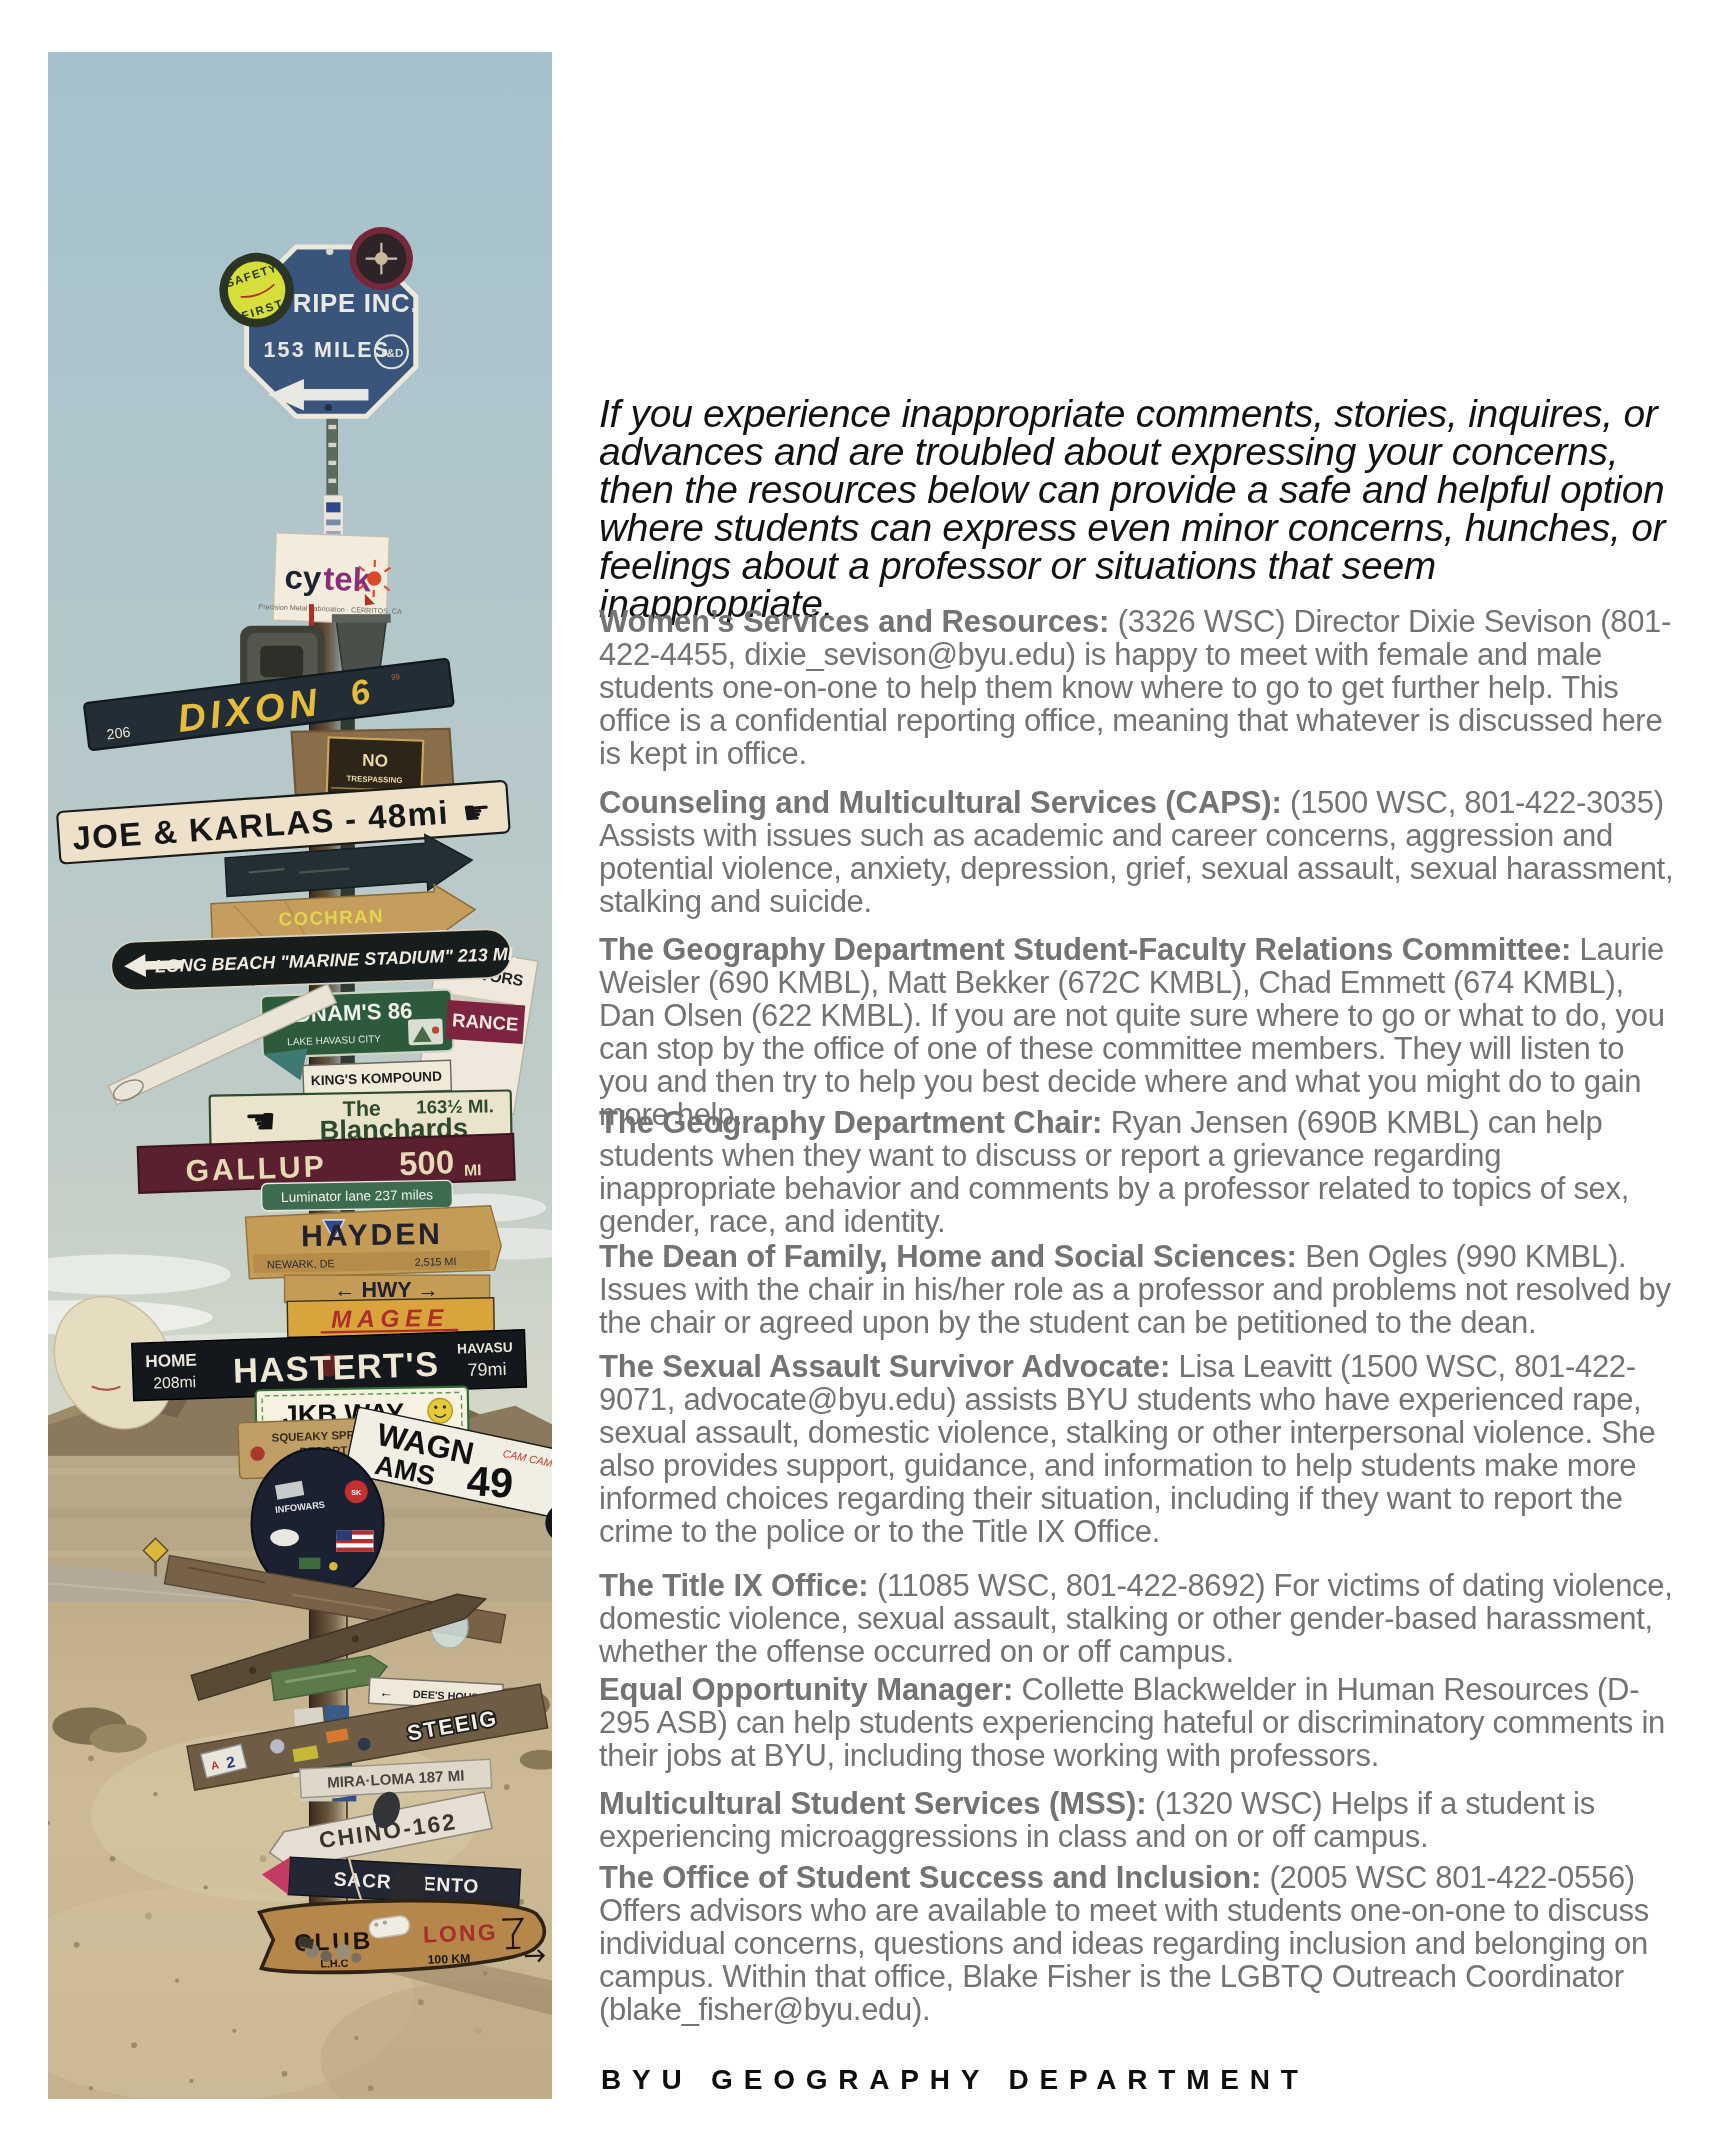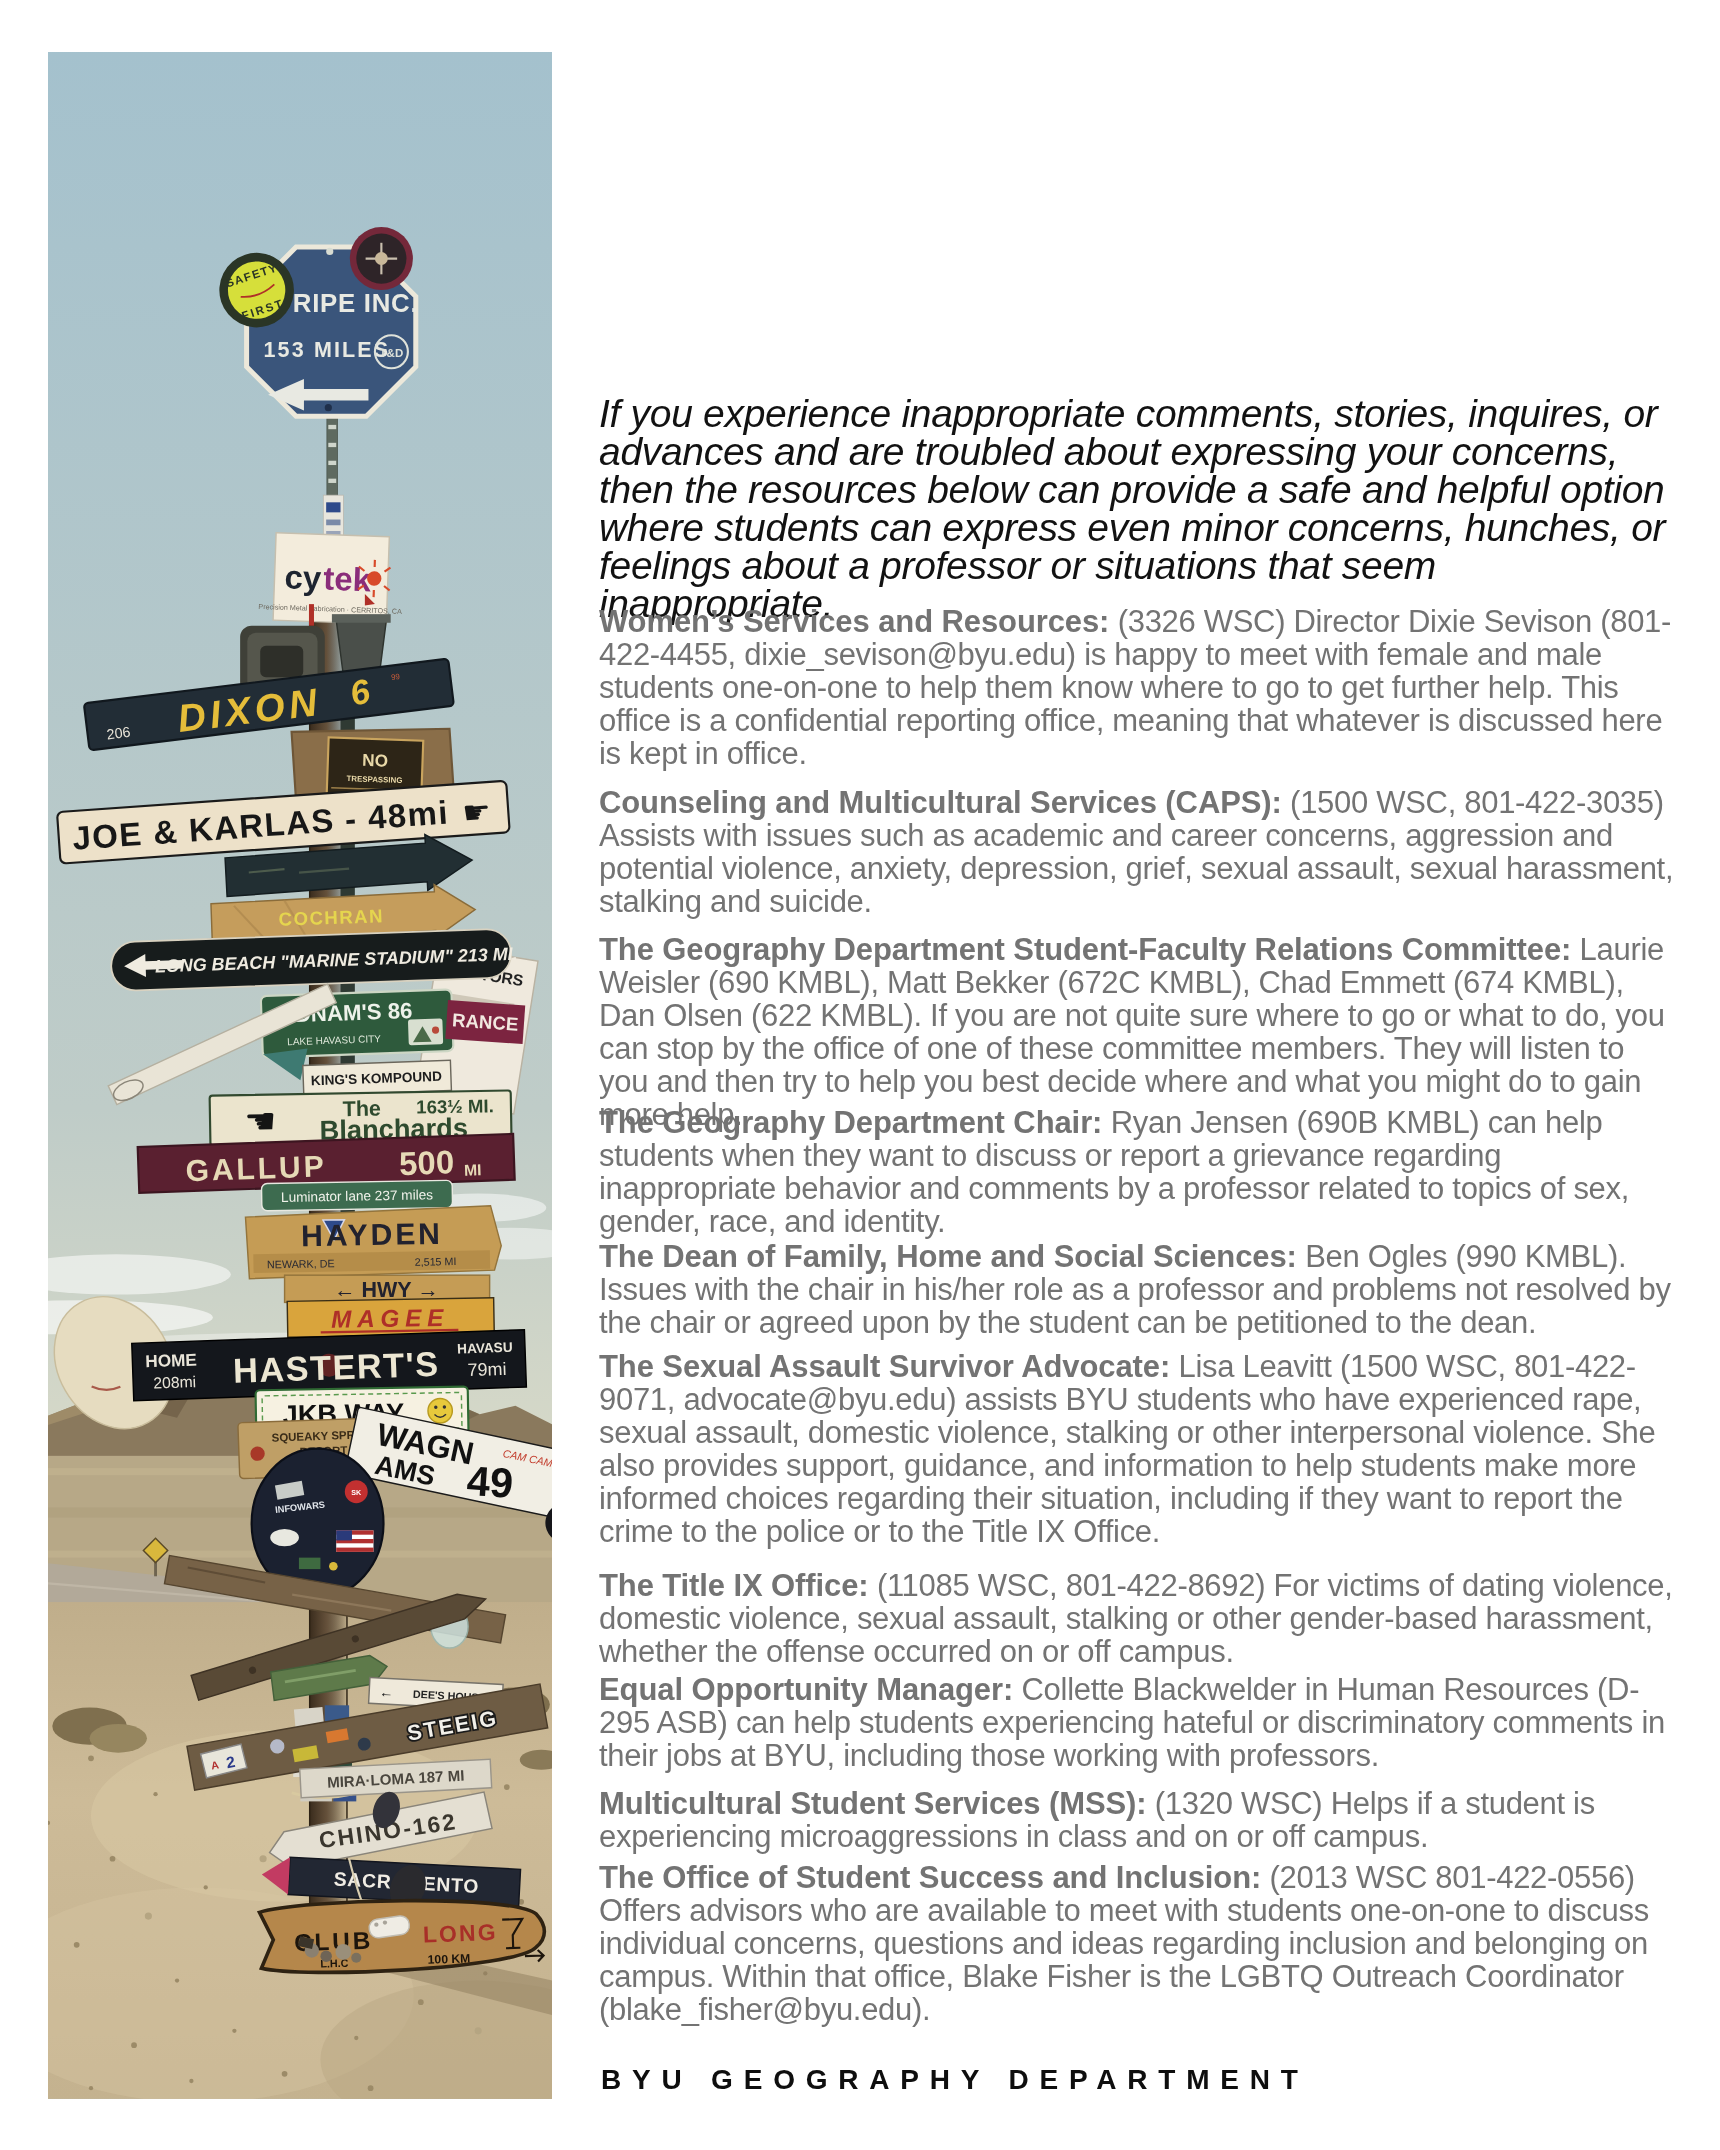--- a/index.html
+++ b/index.html
@@ -508,16 +508,16 @@
 
 <p class="res" style="top:574px"><b>Women’s Services and Resources:</b> <span>(3326 WSC) Director Dixie Sevison (801-422-4455, dixie_sevison@byu.edu) is happy to meet with female and male students one-on-one to help them know where to go to get further help. This office is a confidential reporting office, meaning that whatever is discussed here is kept in office.</span></p>
 <p class="res" style="top:755px"><b>Counseling and Multicultural Services (CAPS):</b> <span>(1500 WSC, 801-422-3035) Assists with issues such as academic and career concerns, aggression and potential violence, anxiety, depression, grief, sexual assault, sexual harassment, stalking and suicide.</span></p>
 <p class="res" style="top:902px"><b>The Geography Department Student-Faculty Relations Committee:</b> <span>Laurie Weisler (690 KMBL), Matt Bekker (672C KMBL), Chad Emmett (674 KMBL), Dan Olsen (622 KMBL). If you are not quite sure where to go or what to do, you can stop by the office of one of these committee members. They will listen to you and then try to help you best decide where and what you might do to gain more help.</span></p>
 <p class="res" style="top:1075px"><b>The Geography Department Chair:</b> <span>Ryan Jensen (690B KMBL) can help students when they want to discuss or report a grievance regarding inappropriate behavior and comments by a professor related to topics of sex, gender, race, and identity.</span></p>
 <p class="res" style="top:1209px"><b>The Dean of Family, Home and Social Sciences:</b> <span>Ben Ogles (990 KMBL). Issues with the chair in his/her role as a professor and problems not resolved by the chair or agreed upon by the student can be petitioned to the dean.</span></p>
 <p class="res" style="top:1319px"><b>The Sexual Assault Survivor Advocate:</b> <span>Lisa Leavitt (1500 WSC, 801-422-9071, advocate@byu.edu) assists BYU students who have experienced rape, sexual assault, domestic violence, stalking or other interpersonal violence. She also provides support, guidance, and information to help students make more informed choices regarding their situation, including if they want to report the crime to the police or to the Title IX Office.</span></p>
 <p class="res" style="top:1538px"><b>The Title IX Office:</b> <span>(11085 WSC, 801-422-8692) For victims of dating violence, domestic violence, sexual assault, stalking or other gender-based harassment, whether the offense occurred on or off campus.</span></p>
 <p class="res" style="top:1642px"><b>Equal Opportunity Manager:</b> <span>Collette Blackwelder in Human Resources (D-295 ASB) can help students experiencing hateful or discriminatory comments in their jobs at BYU, including those working with professors.</span></p>
 <p class="res" style="top:1756px"><b>Multicultural Student Services (MSS):</b> <span>(1320 WSC) Helps if a student is experiencing microaggressions in class and on or off campus.</span></p>
-<p class="res" style="top:1830px"><b>The Office of Student Success and Inclusion:</b> <span>(2013 WSC 801-422-0556) Offers advisors who are available to meet with students one-on-one to discuss individual concerns, questions and ideas regarding inclusion and belonging on campus. Within that office, Blake Fisher is the LGBTQ Outreach Coordinator (blake_fisher@byu.edu).</span></p>
+<p class="res" style="top:1830px"><b>The Office of Student Success and Inclusion:</b> <span>(2005 WSC 801-422-0556) Offers advisors who are available to meet with students one-on-one to discuss individual concerns, questions and ideas regarding inclusion and belonging on campus. Within that office, Blake Fisher is the LGBTQ Outreach Coordinator (blake_fisher@byu.edu).</span></p>
 
 <div class="footer">BYU GEOGRAPHY DEPARTMENT</div>
 
 
 </body></html>

